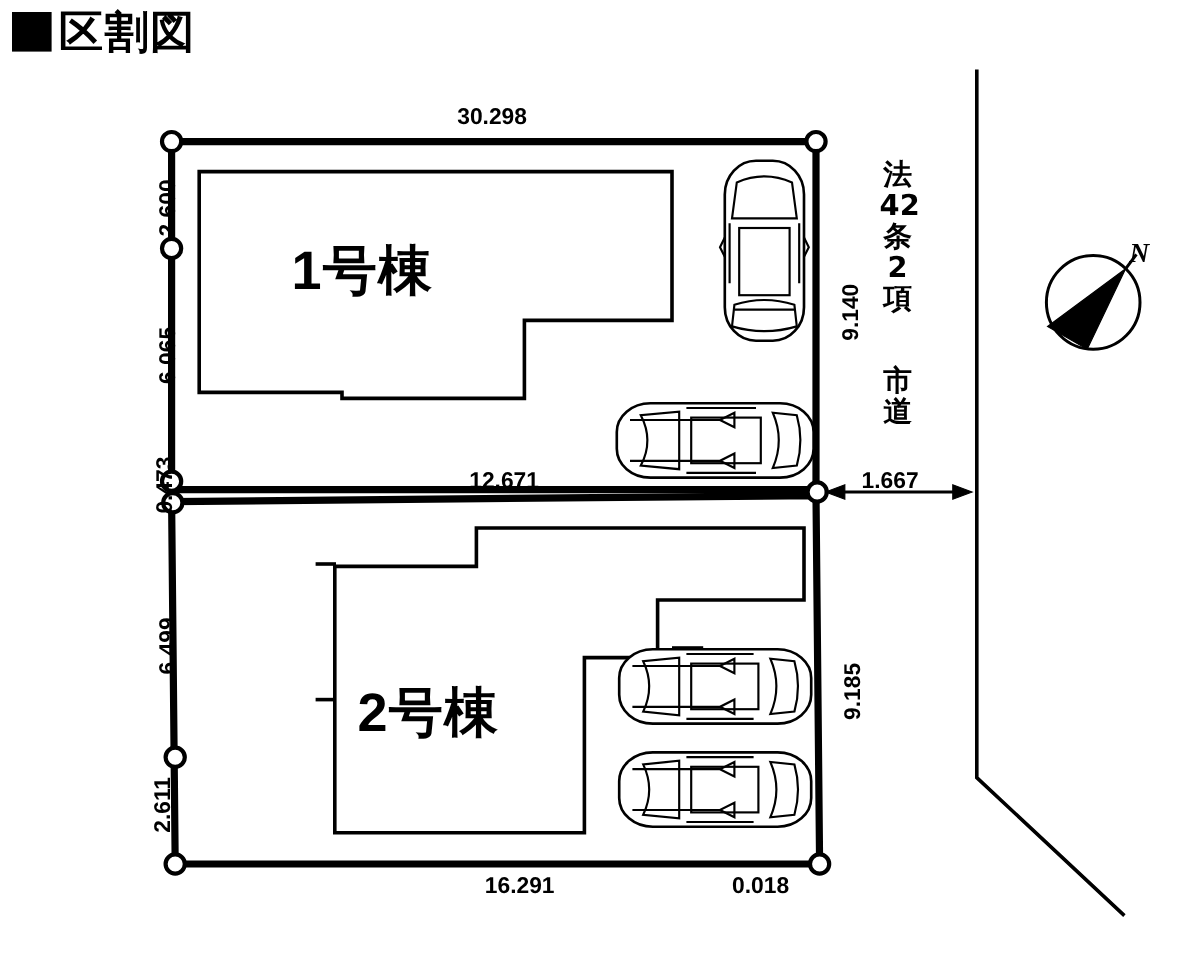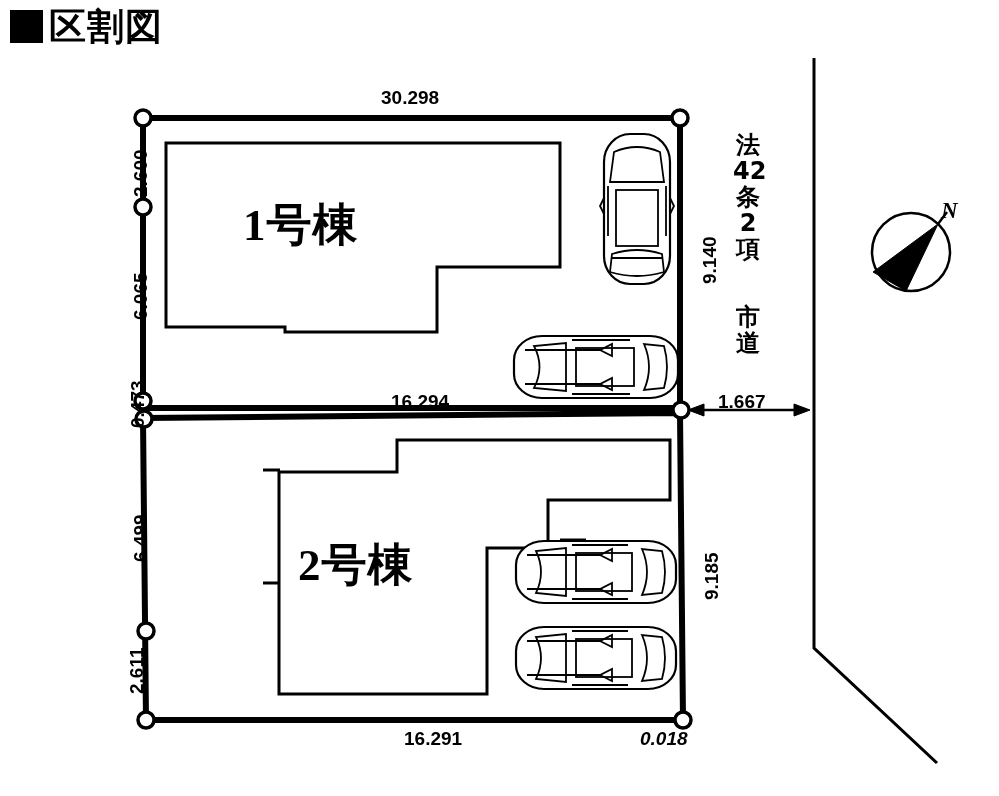--- a/index.html
+++ b/index.html
@@ -103,21 +103,21 @@
     line-height: 1;
   }
   .dim-v {
     transform-origin: 0 0;
     transform: rotate(-90deg);
   }
   .bldg-label {
     position: absolute;
     font-size: 45px;
     font-weight: bold;
-    font-family: Liberation Serif, serif;
+    font-family: Liberation Sans, sans-serif;
     white-space: nowrap;
     line-height: 1;
     letter-spacing: 1px;
   }
   .road-label {
     position: absolute;
     font-size: 24px;
     font-weight: bold;
     font-family: "DejaVu Sans", "Liberation Sans", sans-serif;
     line-height: 1.08;
@@ -226,37 +226,37 @@
   <div class="dim" style="left:381px; top:88px;">30.298</div>
 
   <div class="dim dim-v" style="left:131px; top:197px;">2.600</div>
 
   <div class="dim dim-v" style="left:131px; top:320px;">6.065</div>
 
   <div class="dim dim-v" style="left:128px; top:428px;">0.473</div>
 
   <div class="dim dim-v" style="left:700px; top:284px;">9.140</div>
 
-  <div class="dim" style="left:391px; top:392px;">16.294</div>
+  <div class="dim" style="left:391px; top:392px;">12.671</div>
 
   <div class="dim dim-v" style="left:131px; top:562px;">6.499</div>
 
   <div class="dim dim-v" style="left:127px; top:694px;">2.611</div>
 
   <div class="dim dim-v" style="left:702px; top:600px;">9.185</div>
 
   <div class="dim" style="left:392px; top:729px;margin-left:12px;">16.291</div>
 
-  <div class="dim" style="left:640px; top:729px;font-style:italic;">0.018</div>
+  <div class="dim" style="left:610px; top:729px;">0.018</div>
 
   <div class="dim" style="left:718px; top:392px;">1.667</div>
 
   <div class="bldg-label" style="left:243px; top:203px;">1号棟</div>
 
-  <div class="bldg-label" style="left:298px; top:543px;">2号棟</div>
+  <div class="bldg-label" style="left:298px; top:571px;">2号棟</div>
 
   <div class="road-label" style="left:733px; top:133px;">法
 42
 条
 2
 項</div>
 
   <div class="road-label" style="left:733px; top:305px;">市
 道</div>
 

